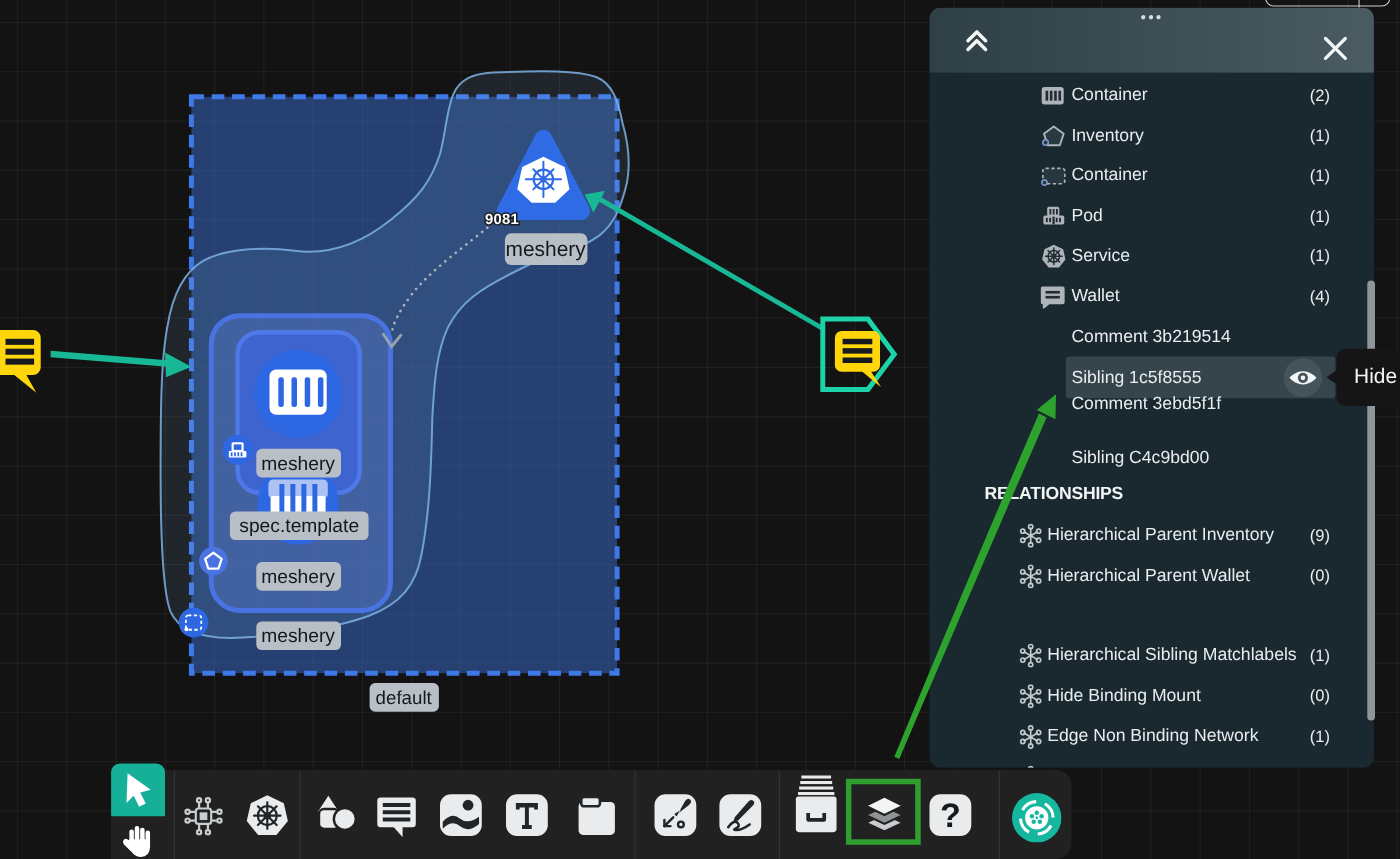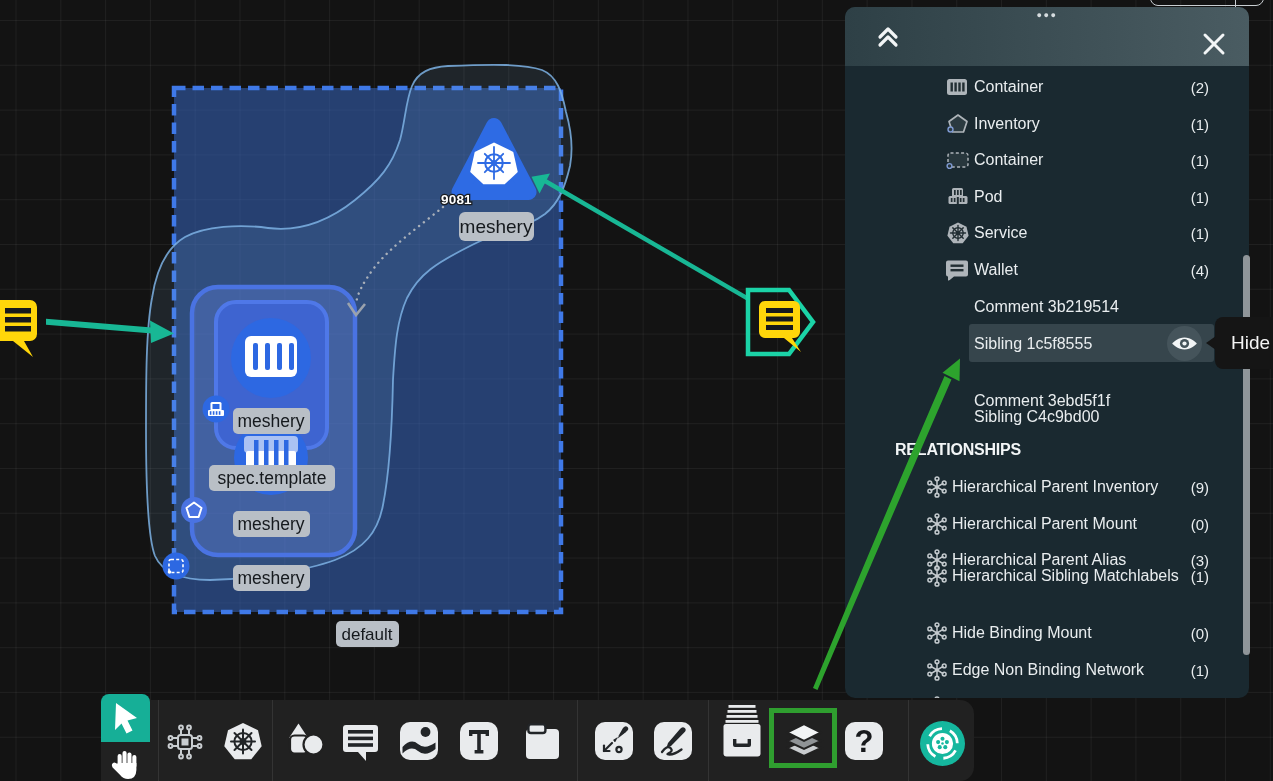--- a/index.html
+++ b/index.html
@@ -292,49 +292,42 @@
         </svg>
       <span class="nm">Wallet</span>
         <span class="ct">(4)</span>
     </div>
     <div class="prow" style="top:281.5px">
         <span class="nm">Comment 3b219514</span>
       </div>
     <div class="prow" style="top:318px">
         <span class="nm">Sibling 1c5f8555</span>
       </div>
-    <div class="prow" style="top:375px">
+    <div class="prow" style="top:342px">
         <span class="nm">Comment 3ebd5f1f</span>
       </div>
     <div class="prow" style="top:391px">
         <span class="nm">Sibling C4c9bd00</span>
       </div>
     <div id="relhead" style="top:434px">RELATIONSHIPS</div>
     <div class="prow" style="top:461.5px">
       <svg class="ric" width="22" height="22" viewBox="0 0 22 22">
           <use href="#snow"></use>
         </svg>
       <span class="nm2">Hierarchical Parent Inventory</span>
         <span class="ct">(9)</span>
     </div>
     <div class="prow" style="top:498px">
       <svg class="ric" width="22" height="22" viewBox="0 0 22 22">
           <use href="#snow"></use>
         </svg>
-      <span class="nm2">Hierarchical Parent Mount</span>
+      <span class="nm2">Hierarchical Parent Wallet</span>
         <span class="ct">(0)</span>
     </div>
-    <div class="prow" style="top:534.5px">
-      <svg class="ric" width="22" height="22" viewBox="0 0 22 22">
-          <use href="#snow"></use>
-        </svg>
-      <span class="nm2">Hierarchical Parent Alias</span>
-        <span class="ct">(3)</span>
-    </div>
-    <div class="prow" style="top:550px">
+    <div class="prow" style="top:570px">
       <svg class="ric" width="22" height="22" viewBox="0 0 22 22">
           <use href="#snow"></use>
         </svg>
       <span class="nm2">Hierarchical Sibling Matchlabels</span>
         <span class="ct">(1)</span>
     </div>
     <div class="prow" style="top:607.5px">
       <svg class="ric" width="22" height="22" viewBox="0 0 22 22">
           <use href="#snow"></use>
         </svg>

